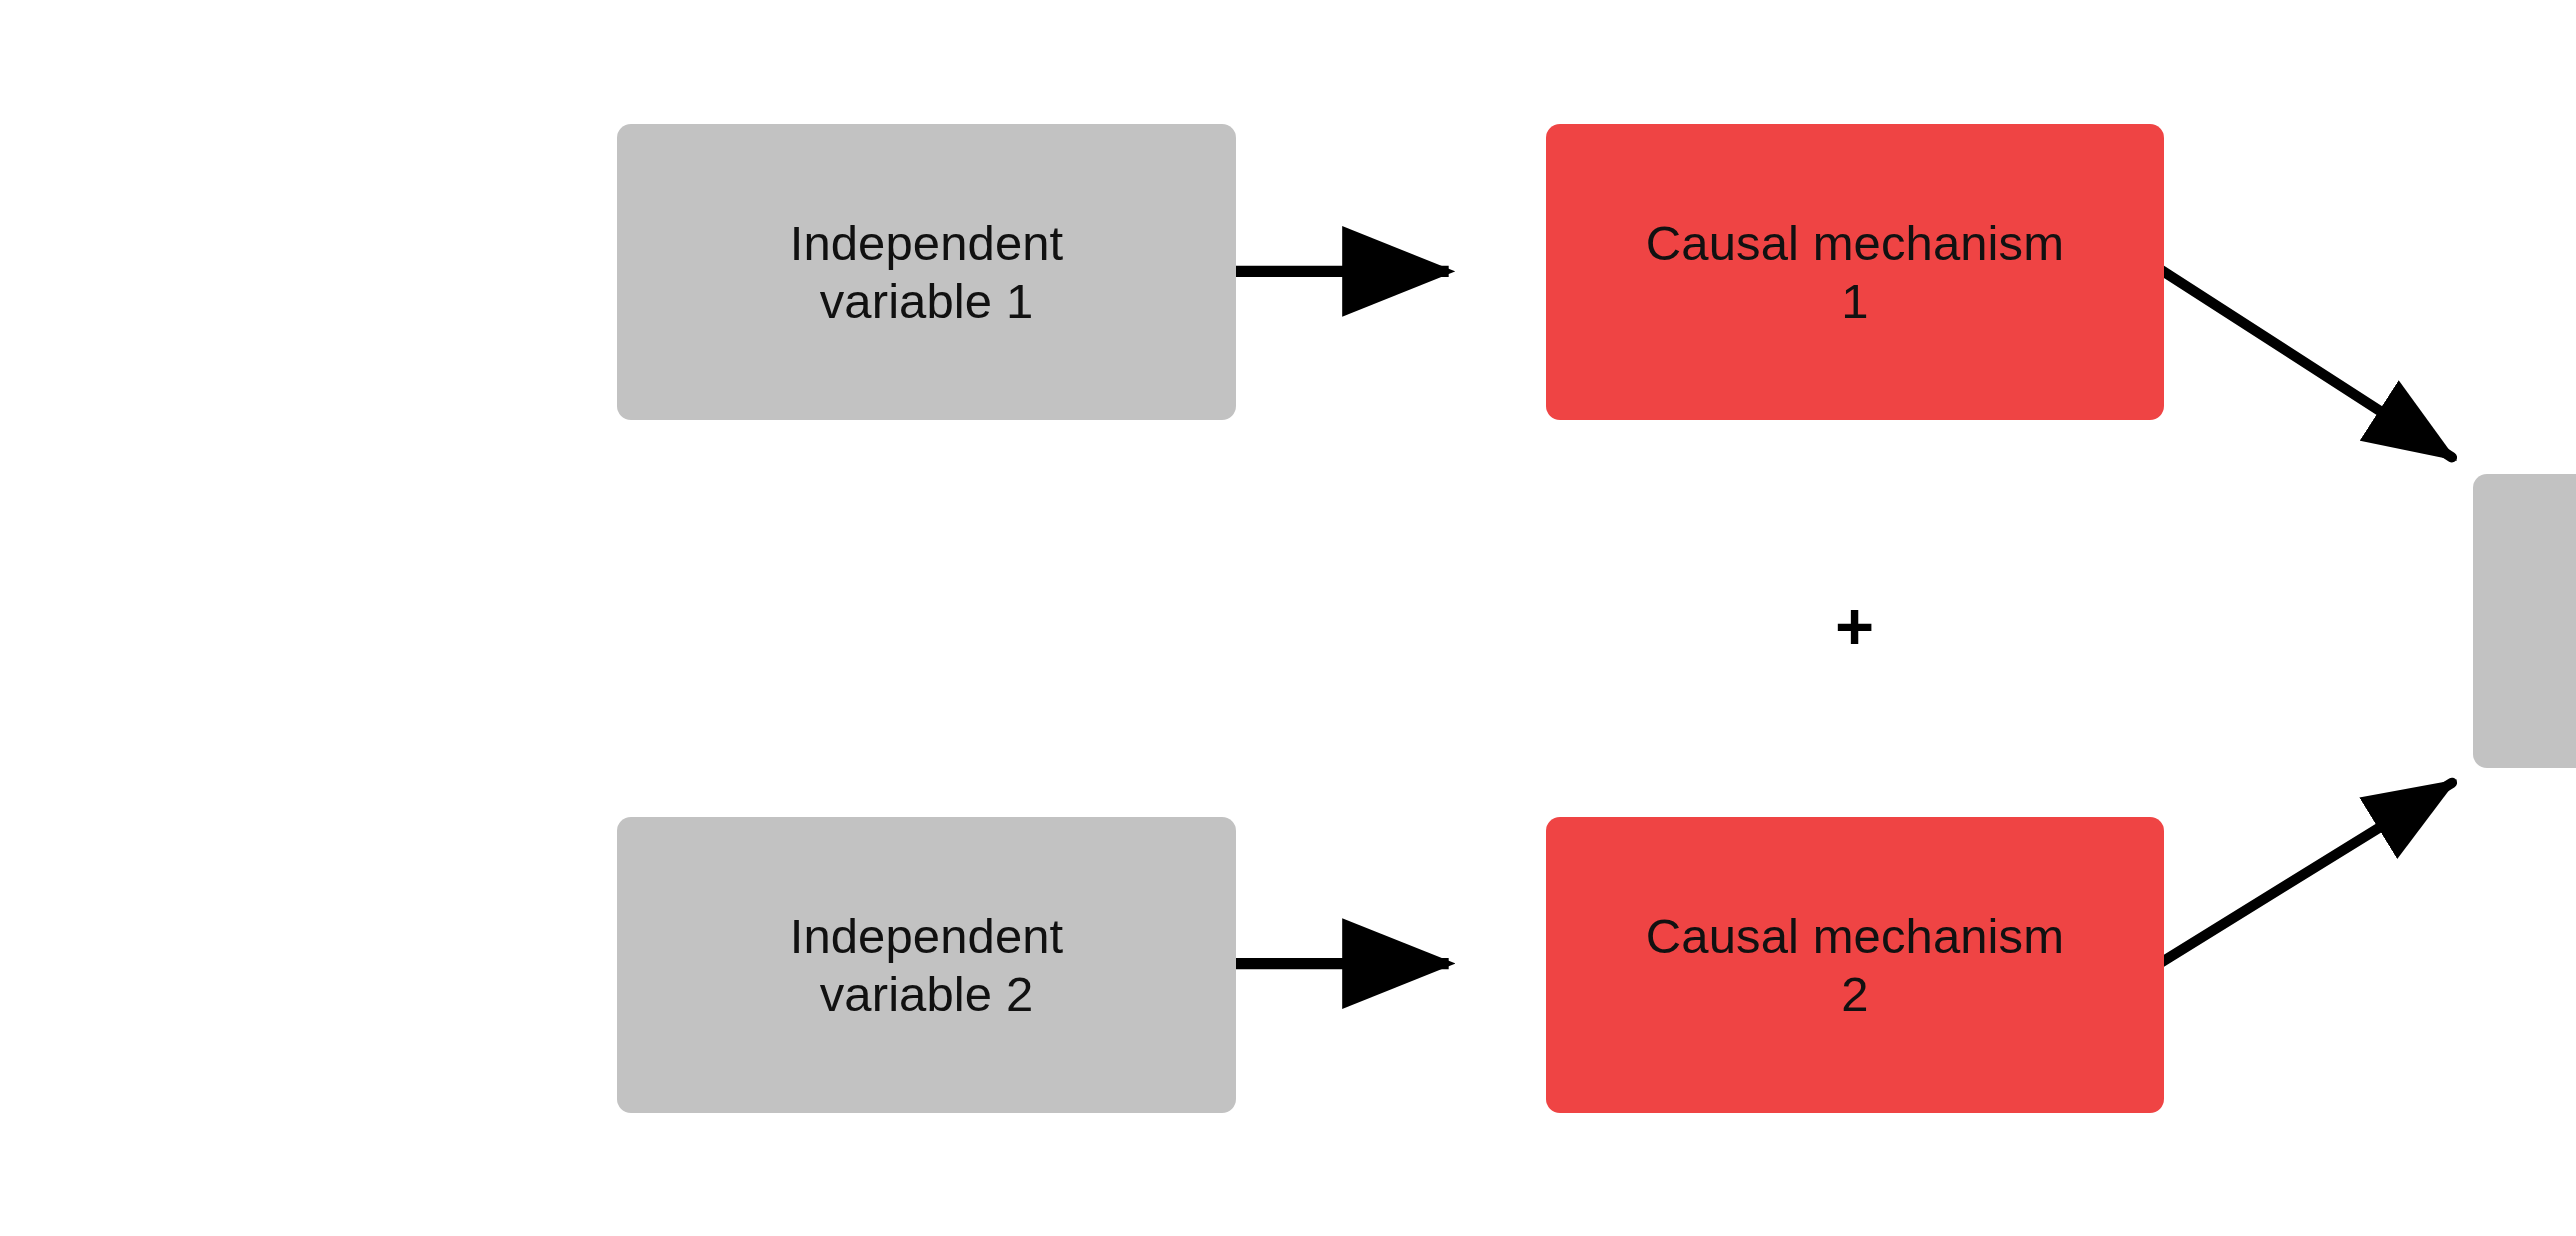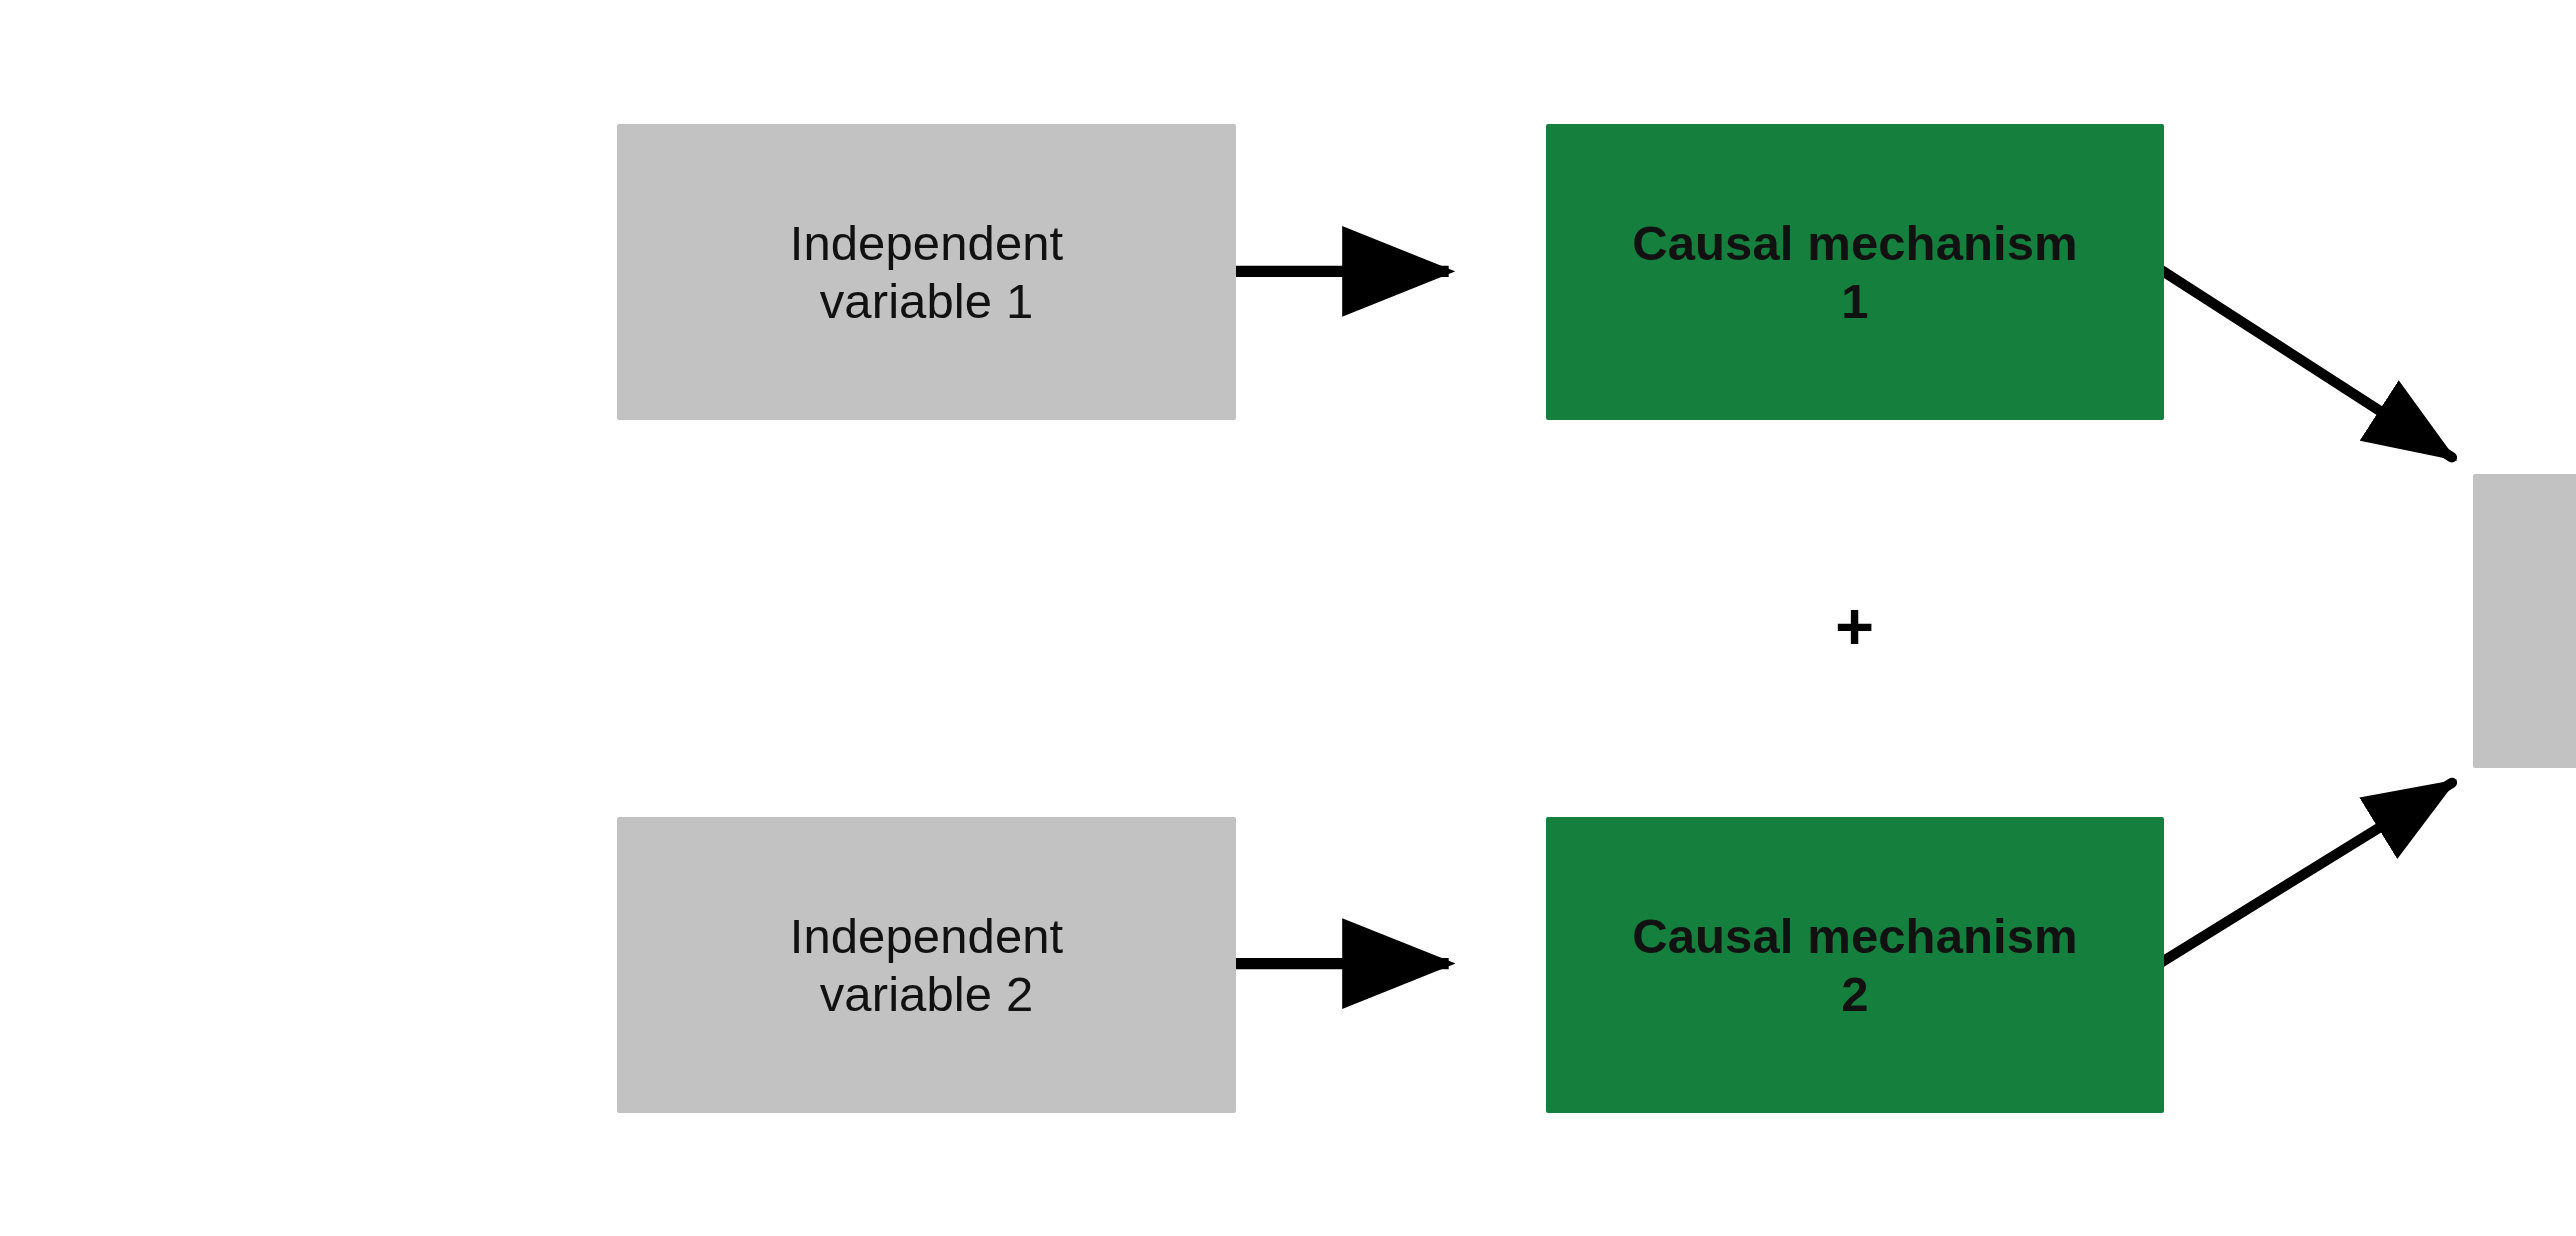--- a/index.html
+++ b/index.html
@@ -13,34 +13,34 @@
   #canvas {
     position: relative;
     width: 3709px;
     height: 1236px;
     background: #ffffff;
     overflow: hidden;
   }
   .node {
     position: absolute;
     box-sizing: border-box;
-    border-radius: 2px;
+    border-radius: 14px;
     display: flex;
     align-items: center;
     justify-content: center;
     text-align: center;
     color: #111111;
     font-size: 49px;
     line-height: 58px;
     font-family: "Liberation Sans", sans-serif;
     white-space: pre-line;
     letter-spacing: 0.1px;
   }
   .node-independent { background: #c2c2c2; }
-  .node-mechanism   { background: #15803d; font-weight: bold; }
+  .node-mechanism   { background: #ef4444; }
   .node-dependent   { background: #c2c2c2; }
 
   #iv1 { left: 617px; top: 124px;  width: 619px; height: 296px; }
   #cm1 { left: 1546px; top: 124px;  width: 618px; height: 296px; }
   #iv2 { left: 617px; top: 817px; width: 619px; height: 296px; }
   #cm2 { left: 1546px; top: 817px; width: 618px; height: 296px; }
   #dv  { left: 2473px; top: 474px;  width: 618px; height: 294px; }
 
   .edge-layer {
     position: absolute;

